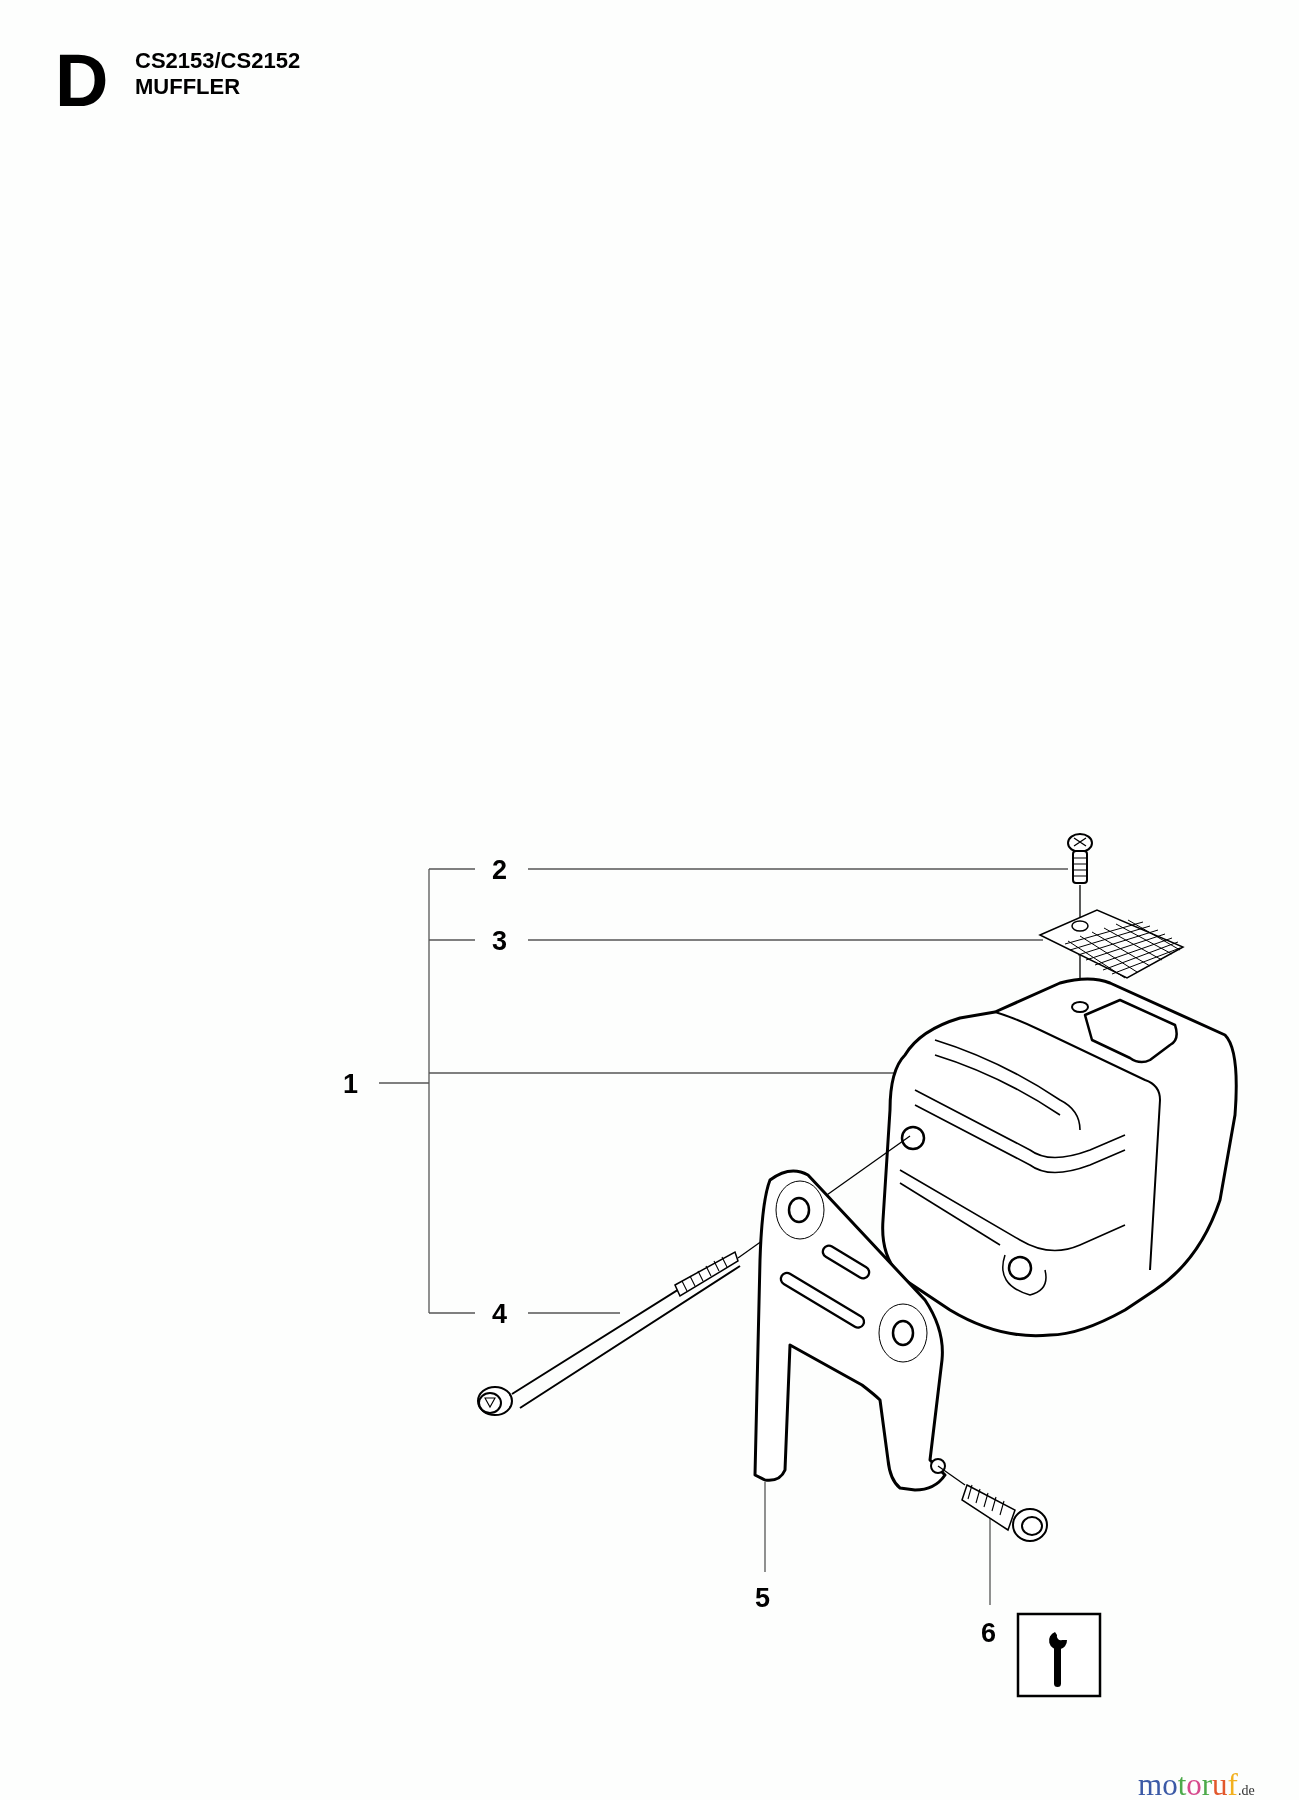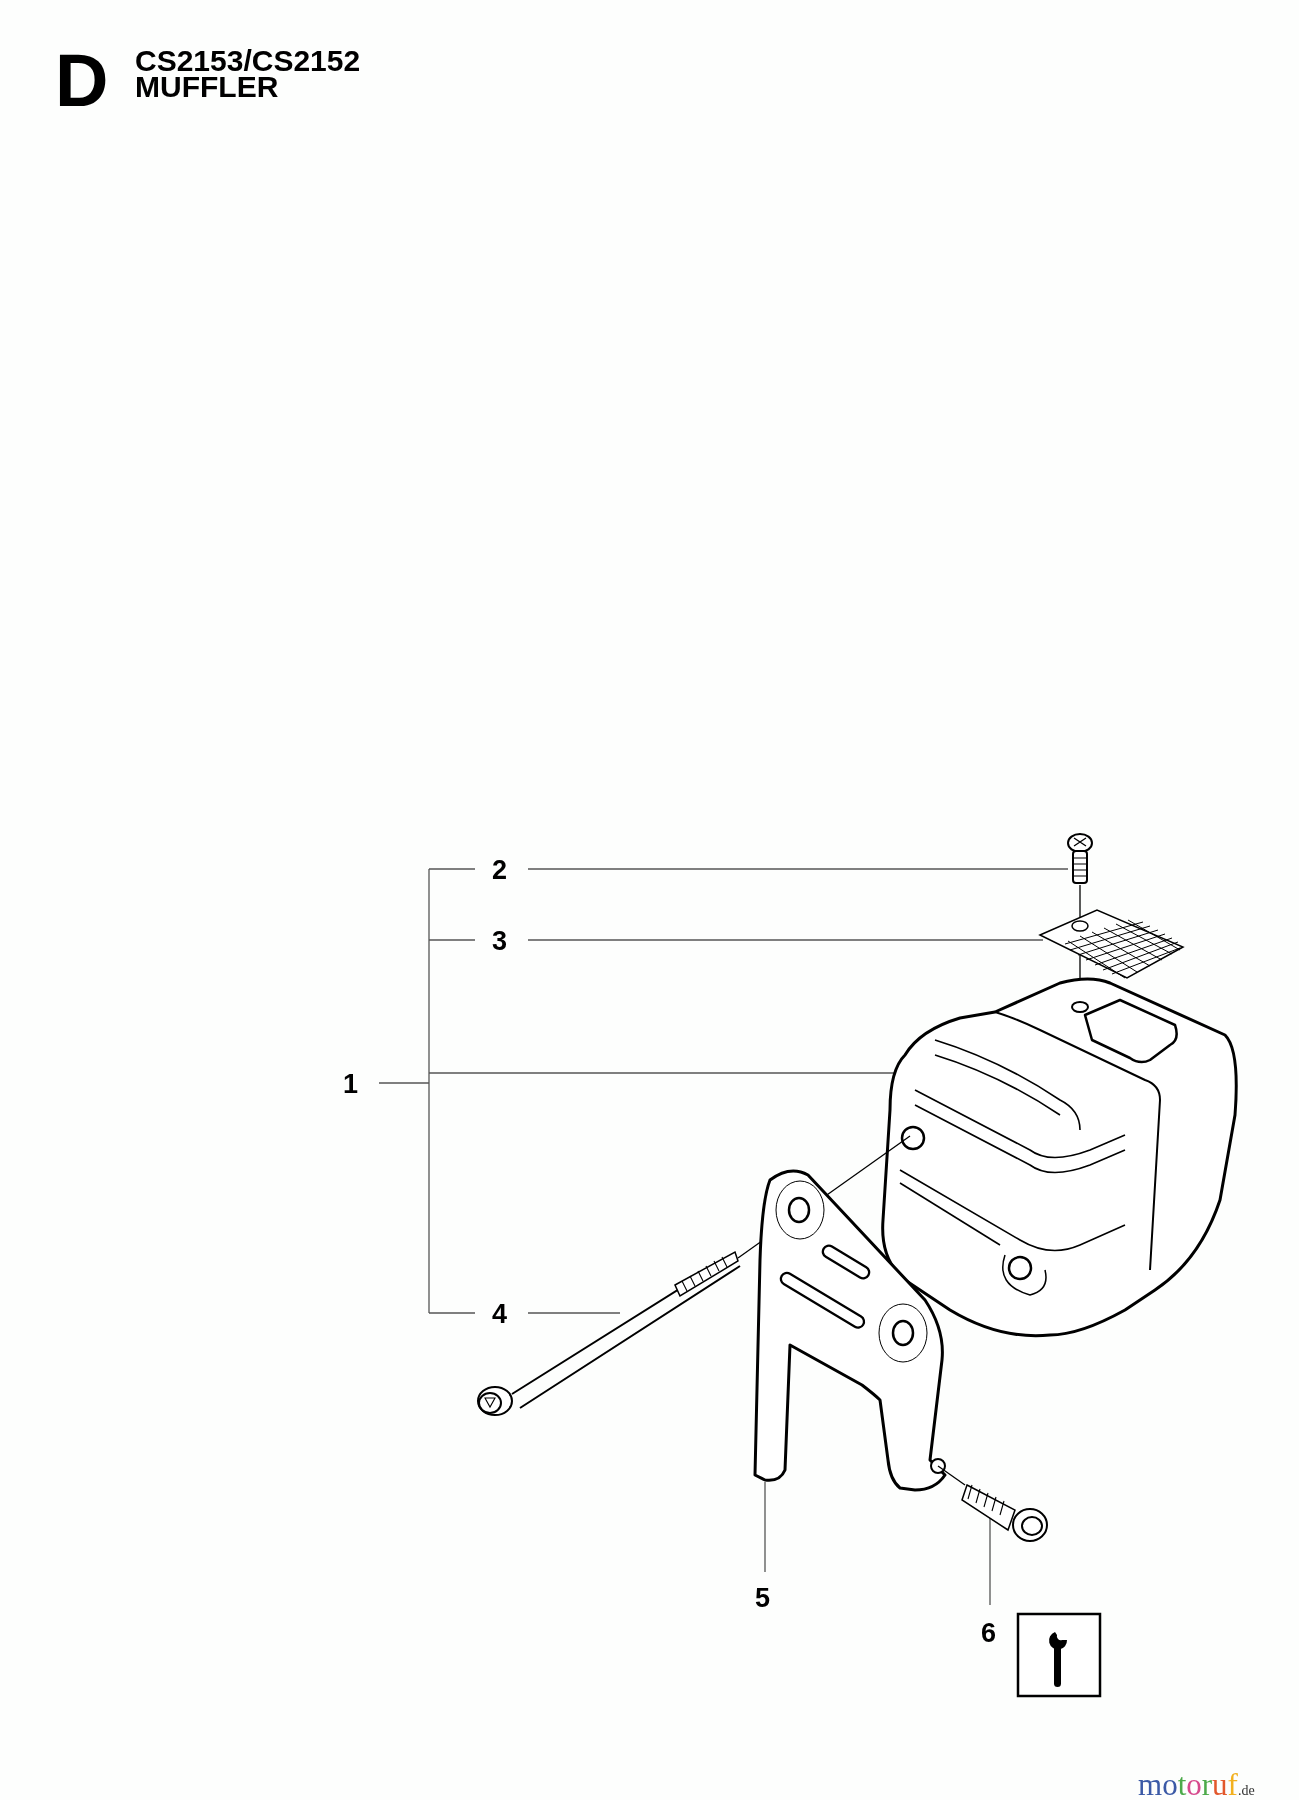--- a/index.html
+++ b/index.html
@@ -1,18 +1,18 @@
 <!DOCTYPE html>
 <html><head>
 <meta charset="utf-8">
 <style>
   html, body { margin:0; padding:0; background:#fdfefd; }
   body { width:1299px; height:1800px; position:relative; overflow:hidden; font-family:"Liberation Sans", sans-serif; color:#000; }
   .section-letter { position:absolute; left:55px; top:44px; font-size:74px; font-weight:bold; line-height:1; }
-  .title-block { position:absolute; left:135px; top:48px; font-size:30px; font-weight:bold; line-height:26px; }
+  .title-block { position:absolute; left:135px; top:48px; font-size:22px; font-weight:bold; line-height:26px; }
   .title-block div { white-space:nowrap; }
   svg.diagram { position:absolute; left:0; top:0; }
   .callout { font-family:"Liberation Sans", sans-serif; font-weight:bold; font-size:27px; }
   .watermark { position:absolute; left:1138px; top:1756px; font-family:Liberation Serif, serif; font-size:31px; letter-spacing:0px;margin-top:11px; }
   .watermark .tld { font-size:14px; color:#333; }
 </style>
 </head>
 <body>
 
 <div class="section-letter">D</div>

